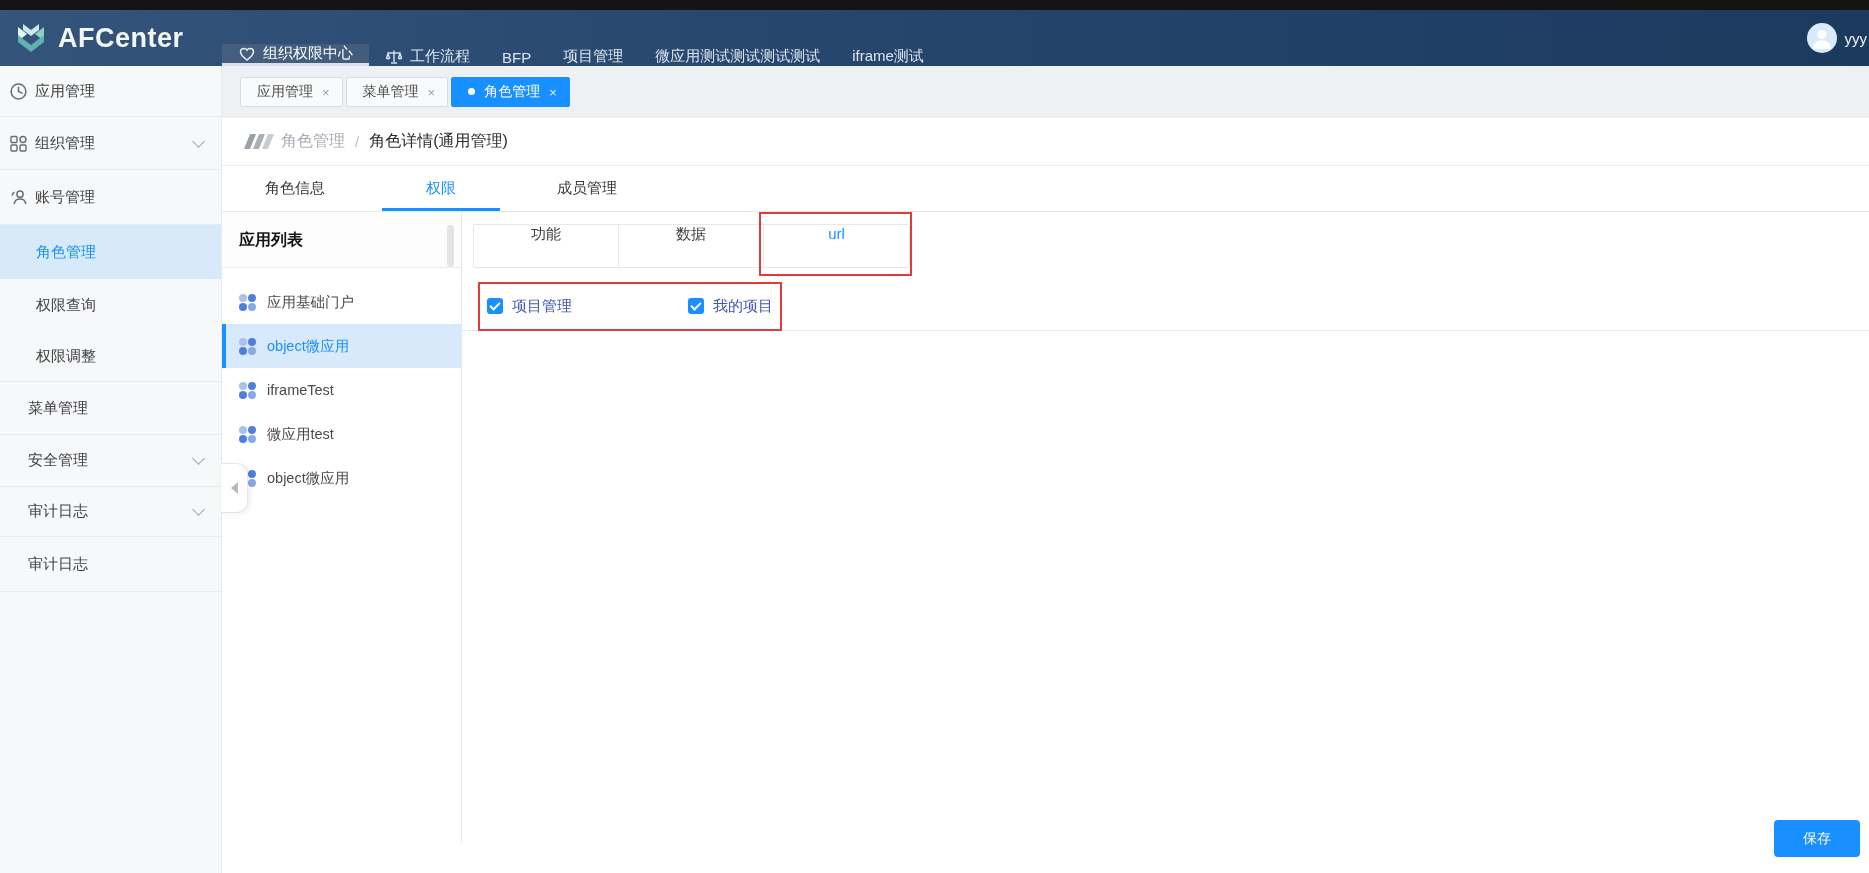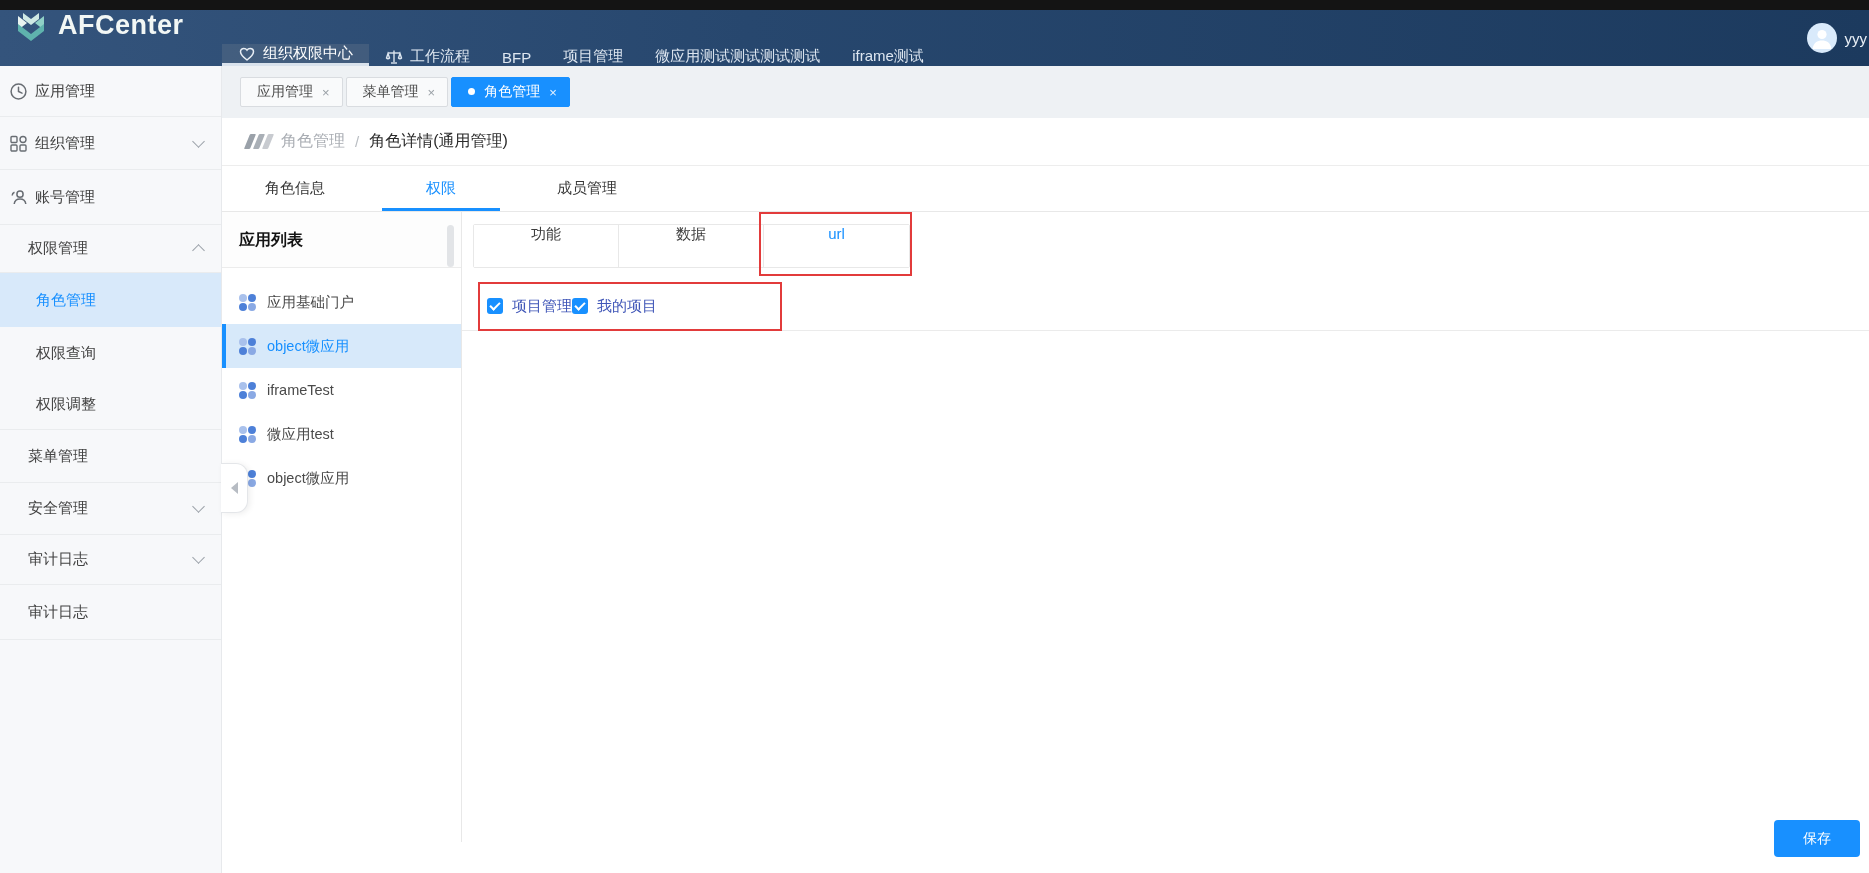--- a/index.html
+++ b/index.html
@@ -10,21 +10,21 @@
     background:#ffffff;color:#333;
   }
   
   .top-strip{position:absolute;left:0;top:0;width:1869px;height:10px;background:#141414;}
   
   .navbar{
     position:absolute;left:0;top:10px;width:1869px;height:56px;
     background:linear-gradient(90deg,#34547c 0%,#27476e 40%,#1c3a5e 100%);
     display:flex;align-items:stretch;
   }
-  .logo{position:absolute;left:14px;top:0;height:56px;display:flex;align-items:flex-start;gap:10px;}
+  .logo{position:absolute;left:14px;top:0;height:56px;display:flex;align-items:center;gap:10px;}
   .logo-text{color:#f2f7f5;font-size:27px;font-weight:bold;letter-spacing:.5px;}
   .nav-items{position:absolute;left:222px;top:0;height:56px;display:flex;align-items:flex-end;}
   .nav-item{
     display:flex;align-items:center;gap:7px;padding:0 16px;
     color:#dde6f0;font-size:15px;cursor:pointer;white-space:nowrap;
   }
   .nav-item.active{
     background:rgba(90,110,135,.45);
     border-bottom:3px solid #d9e2ec;color:#ffffff;
   }
@@ -142,21 +142,21 @@
   }
   .seg-cell:last-child{border-right:none;}
   .seg-cell.active{color:#1890ff;}
   
   .cbrow{
     position:absolute;left:240px;top:70px;width:1407px;height:49px;
     border-bottom:1px solid #ebebeb;display:flex;align-items:center;
   }
   .cb-item{display:flex;align-items:center;gap:9px;cursor:pointer;}
   .cb-item.first{margin-left:25px;}
-  .cb-item.second{}
+  .cb-item.second{margin-left:116px;}
   .checkbox{
     position:relative;width:16px;height:16px;background:#1890ff;border-radius:3px;flex:0 0 16px;
   }
   .checkbox::after{
     content:"";position:absolute;left:5px;top:2px;width:4px;height:8px;
     border-right:2px solid #fff;border-bottom:2px solid #fff;transform:rotate(45deg);
   }
   .cb-label{font-size:15px;color:#4157b8;}
   
   .red-box{position:absolute;border:2px solid #e23b3b;pointer-events:none;z-index:6;}
@@ -267,24 +267,20 @@
         <svg viewBox="0 0 19 19" width="19" height="19">
           <g fill="none" stroke="#686d73" stroke-width="1.5">
             <circle cx="11" cy="6.2" r="3.1"></circle>
             <path d="M5.2 16 C5.6 12.4 8 11 11 11 C14 11 16.4 12.4 16.8 16"></path>
             <path d="M5.5 4.2 C4 4.8 3.2 6 3.2 7.4"></path>
           </g>
         </svg>
       </span>
       <span class="side-label">账号管理</span>
     </div>
-    <div class="side-item no-icon divider" style="height:48px;">
-      <span class="side-label">权限管理</span>
-      <span class="chevron up"></span>
-    </div>
     <div class="side-item sub active" style="height:54px;">
       <span class="side-label">角色管理</span>
     </div>
     <div class="side-item sub" style="height:53px;">
       <span class="side-label">权限查询</span>
     </div>
     <div class="side-item sub divider" style="height:50px;">
       <span class="side-label">权限调整</span>
     </div>
     <div class="side-item no-icon divider" style="height:53px;">

